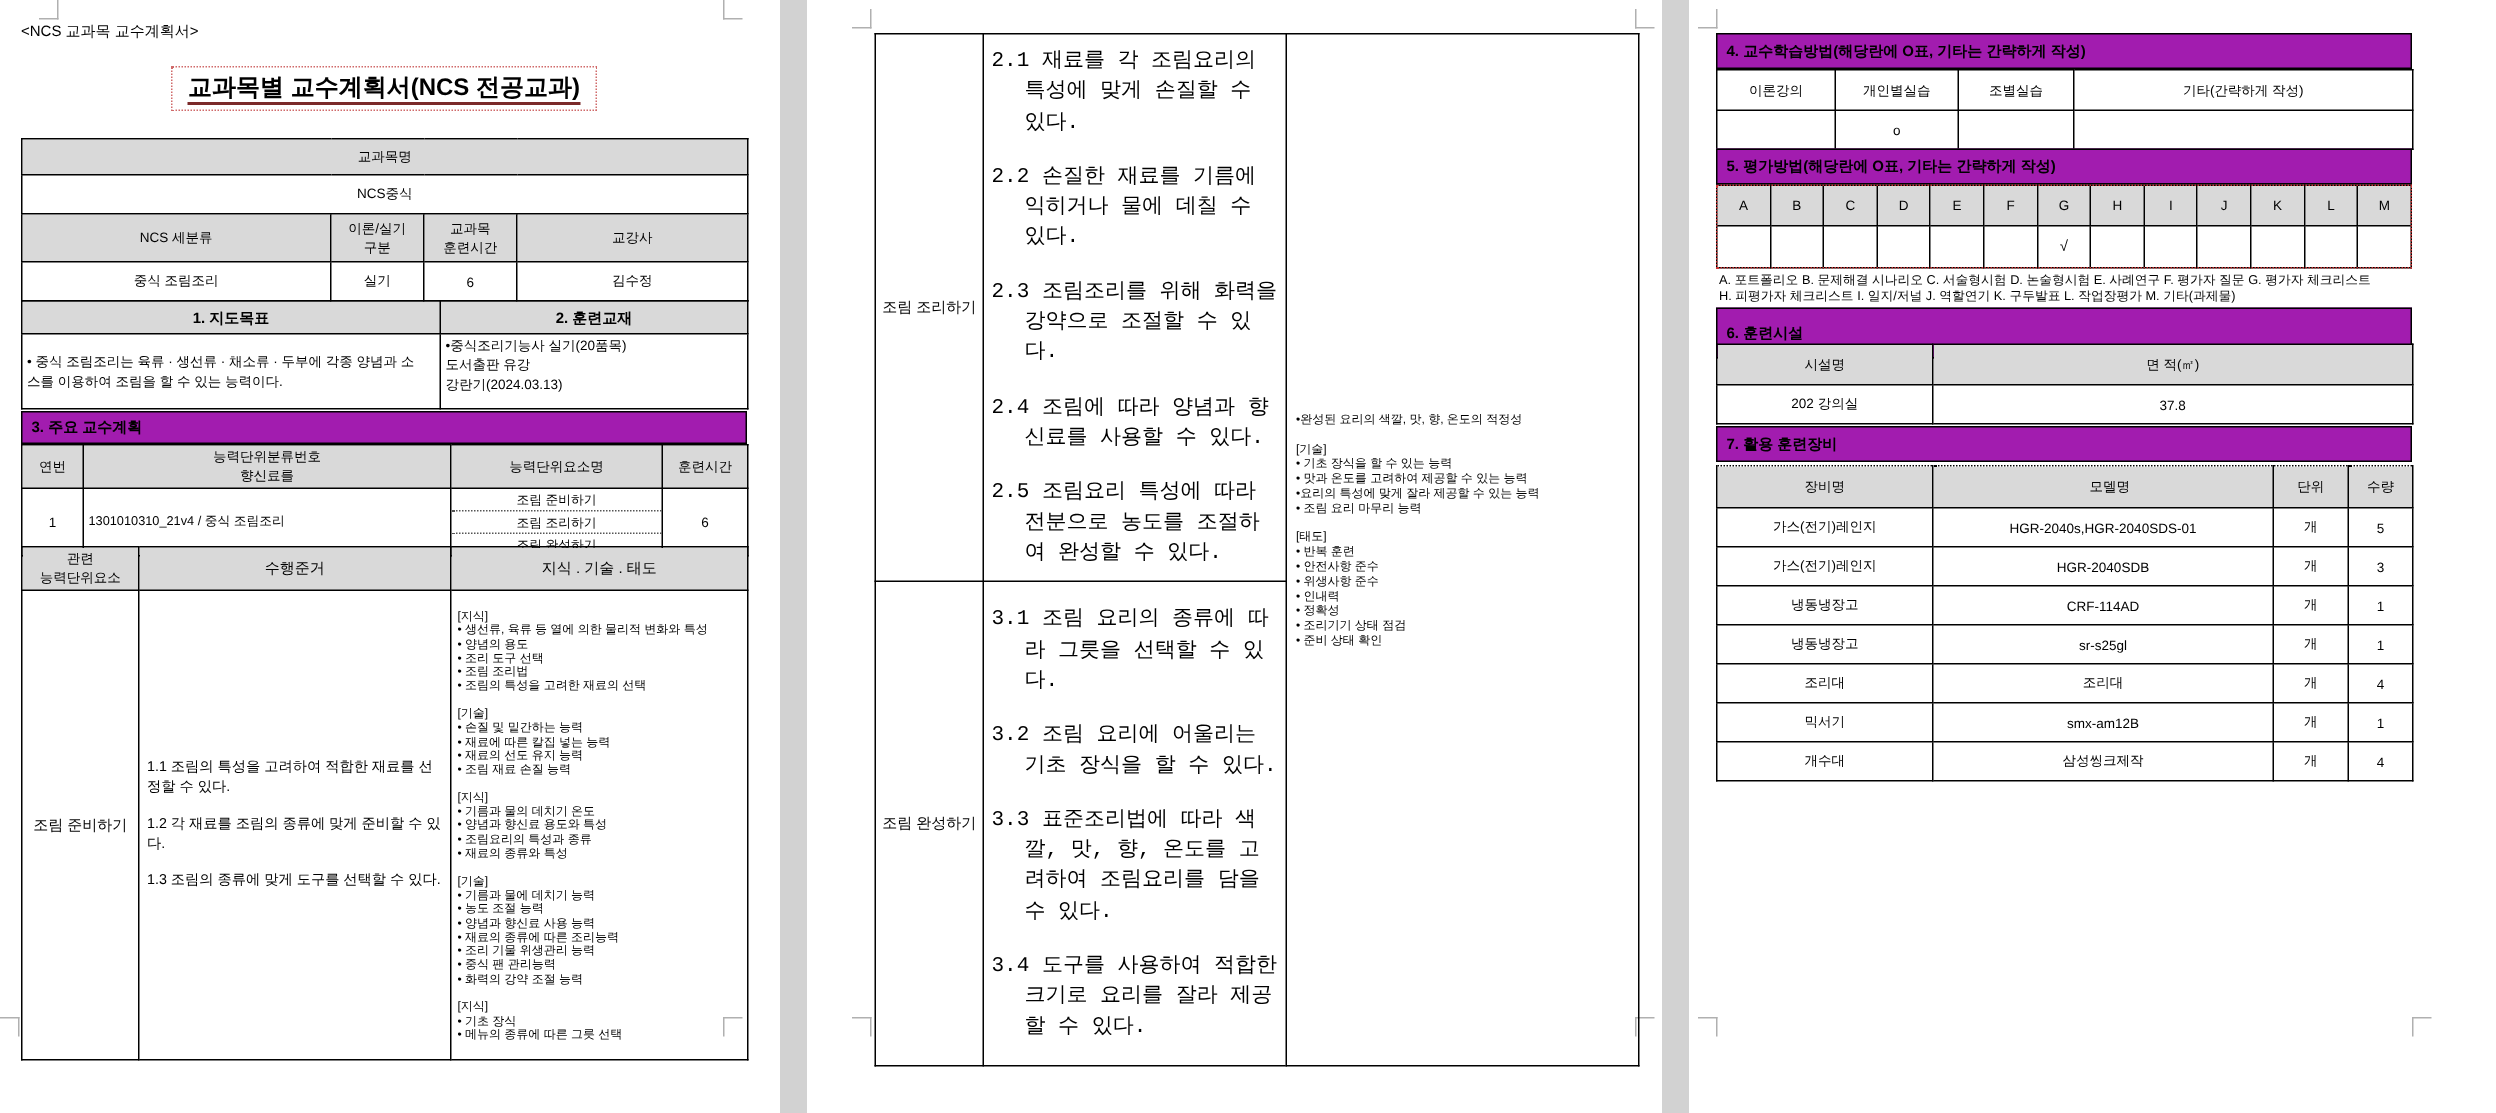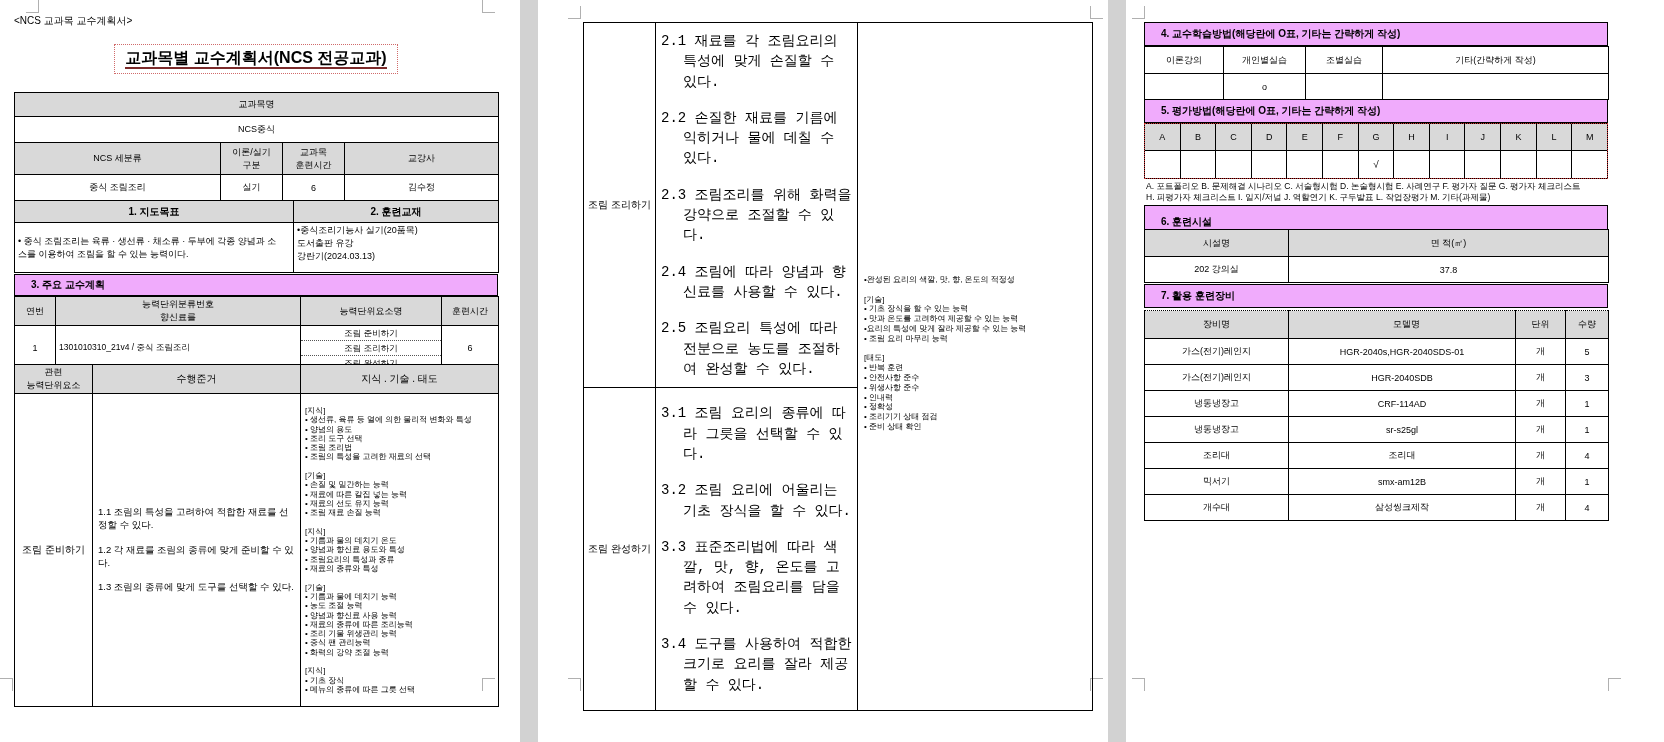--- a/index.html
+++ b/index.html
@@ -13,22 +13,22 @@
   table{border-collapse:collapse;table-layout:fixed;}
   td,th{border:1px solid #000;padding:1px 3px;font-size:9px;font-weight:normal;
         text-align:center;vertical-align:middle;overflow:hidden;}
   .t2 td,.t2 th{border-width:1.5px;}
   .gray{background:#d9d9d9;}
   .pre{white-space:pre-line;}
   .left{text-align:left;}
   .doc-label{font-size:10px;}
   .title-box{border:1px dotted #d06a6a;padding:3px 10px 4px;display:inline-block;}
   .title-text{font-size:16px;font-weight:bold;border-bottom:2px solid #7b2a2a;padding-bottom:1px;}
-  .sec-bar{border:1px solid #000;background:#f0abfc;font-weight:bold;font-size:10px;
-           display:flex;align-items:center;padding-left:16px;box-sizing:border-box;}
+  .sec-bar{border:1px solid #000;background:#a21caf;font-weight:bold;font-size:10px;
+           display:flex;align-items:center;padding-left:6px;box-sizing:border-box;}
   .elem-line{height:14px;line-height:14px;font-size:8.5px;}
   .elem-line + .elem-line{border-top:1px dotted #555;}
   .crit-cell{vertical-align:middle;}
   .crit-stack{display:flex;flex-direction:column;justify-content:center;height:100%;
               text-align:left;padding:0 5px;box-sizing:border-box;}
   .crit-item{font-size:9.5px;line-height:1.35;margin:6px 0;}
   .crit-item2{font-size:14px;line-height:1.45;margin:8px 0;padding-left:22px;text-indent:-22px;font-family:Liberation Mono, monospace;}
   .kst{vertical-align:top;text-align:left;font-size:8px;line-height:9.3px;padding:12px 4px;}
   .kst2{vertical-align:top;text-align:left;font-size:8px;line-height:9.8px;padding:252px 6px 0;}
   .legend{font-size:8.5px;line-height:10.5px;text-align:left;}

